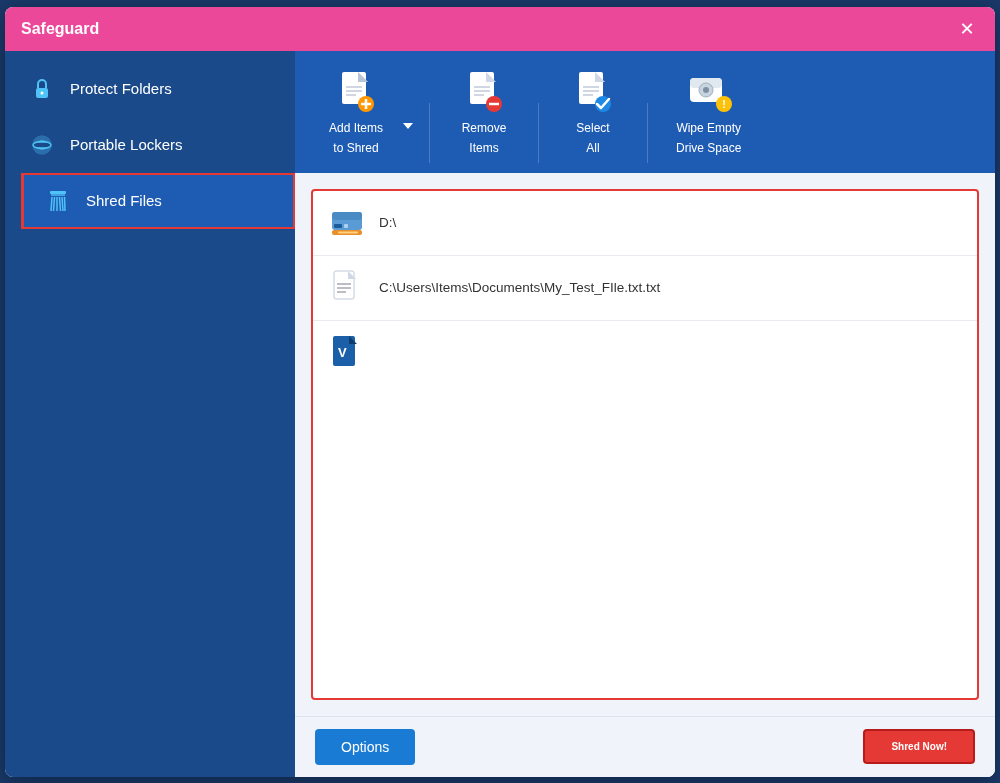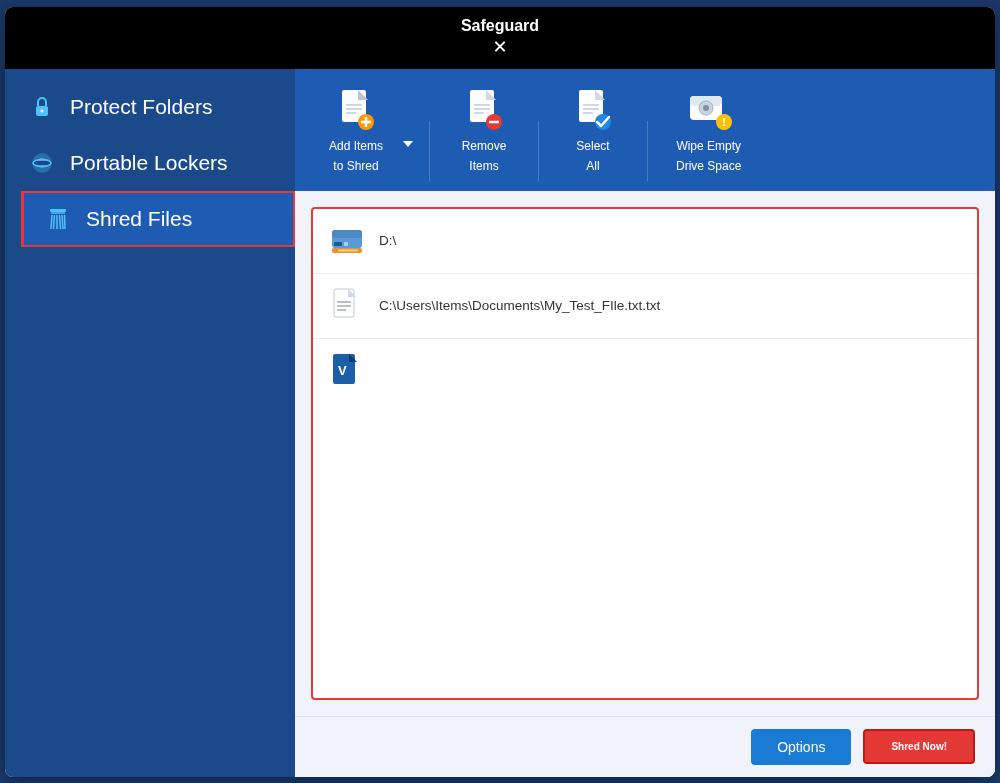--- a/index.html
+++ b/index.html
@@ -16,28 +16,27 @@
       width: 990px;
       height: 770px;
       background: #f0f4fa;
       border-radius: 8px;
       overflow: hidden;
       display: flex;
       flex-direction: column;
       box-shadow: 0 4px 20px rgba(0,0,0,0.4);
     }
     .title-bar {
-      background: #000000;
+      background: #ec4899;
       color: white;
       padding: 10px 16px;
       display: flex;
       align-items: center;
-      justify-content: flex-end;
+      justify-content: space-between;
       min-height: 42px;
-      flex-direction: column;
     }
     .title-bar-title {
       font-size: 16px;
       font-weight: 600;
     }
     .close-btn {
       background: none;
       border: none;
       color: white;
       font-size: 18px;
@@ -61,21 +60,21 @@
       display: flex;
       flex-direction: column;
     }
     .sidebar-item {
       display: flex;
       align-items: center;
       gap: 14px;
       padding: 14px 20px;
       color: white;
       cursor: pointer;
-      font-size: 21px;
+      font-size: 15px;
       font-weight: 500;
       border-left: 3px solid transparent;
     }
     .sidebar-item.active {
       background: #1e5cb3;
       border-left: 3px solid #e53935;
       outline: 2px solid #e53935;
       outline-offset: -2px;
       margin-left: 16px;
     }
@@ -158,21 +157,21 @@
     }
     .file-path {
       font-size: 13.5px;
       color: #333;
     }
     .footer {
       background: #f0f4fa;
       padding: 12px 20px;
       display: flex;
       align-items: center;
-      justify-content: flex-end;
+      justify-content: space-between;
       gap: 12px;
       border-top: 1px solid #dce3ed;
     }
     .btn-options {
       background: #1a7bd4;
       color: white;
       border: none;
       padding: 10px 26px;
       border-radius: 4px;
       font-size: 14px;

